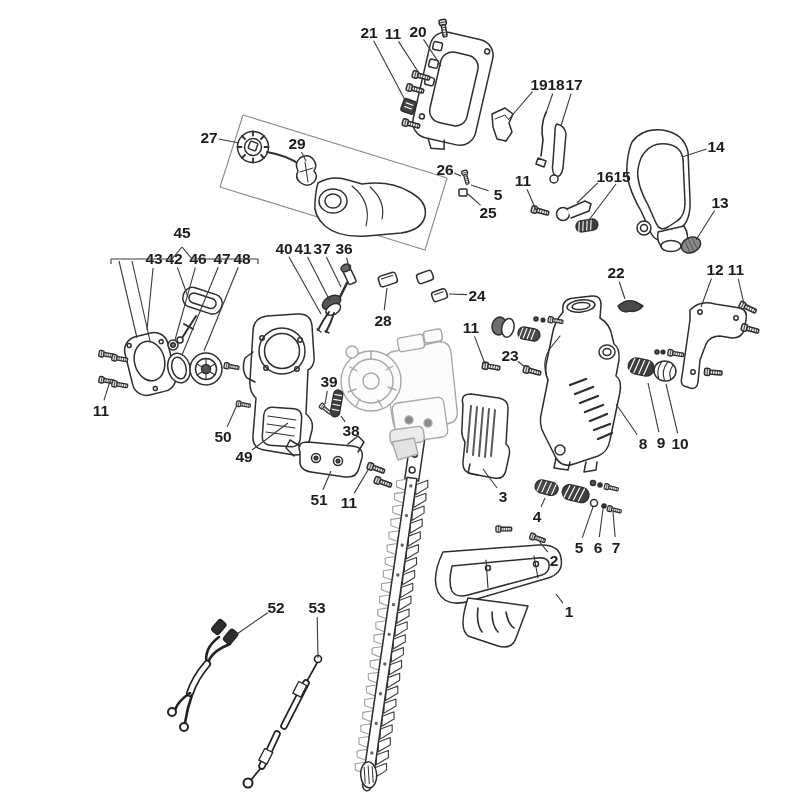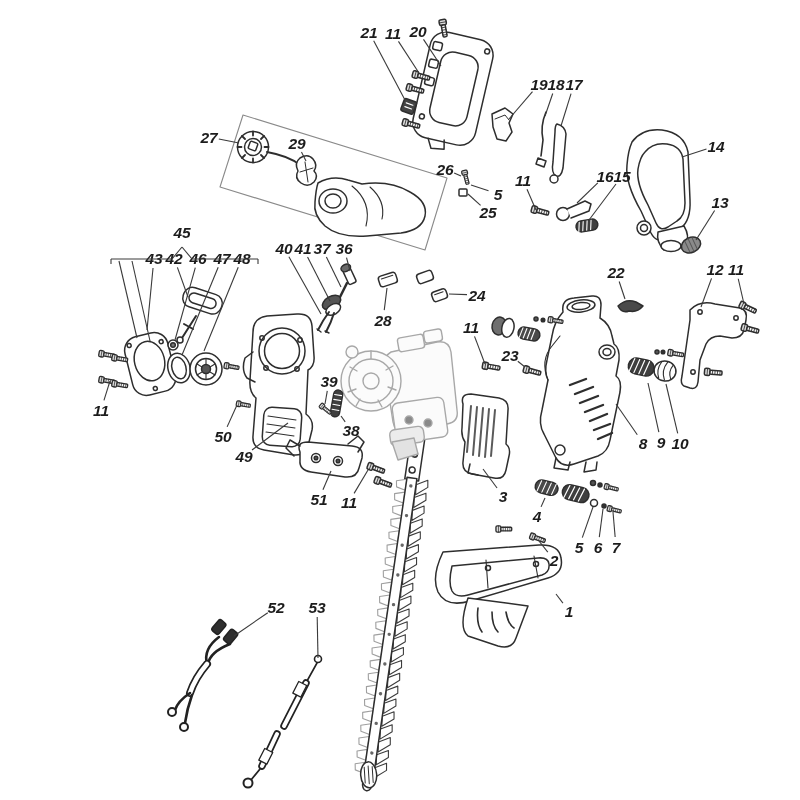--- a/index.html
+++ b/index.html
@@ -1,17 +1,17 @@
 <!DOCTYPE html>
 <html><head>
 <meta charset="utf-8">
 <style>
   html,body{margin:0;padding:0;background:#ffffff;}
   #page{position:relative;width:800px;height:800px;background:#fff;overflow:hidden;
-        font-family:"Liberation Sans", sans-serif;font-style:italic;}
+        font-family:"Liberation Sans", sans-serif;}
   svg text{font-family:"Liberation Sans", sans-serif;font-weight:bold;}
 </style>
 </head>
 <body>
 
 <div id="page">
 <svg id="diagram" width="800" height="800" viewBox="0 0 800 800">
 
   <defs>
     <g id="screw">

